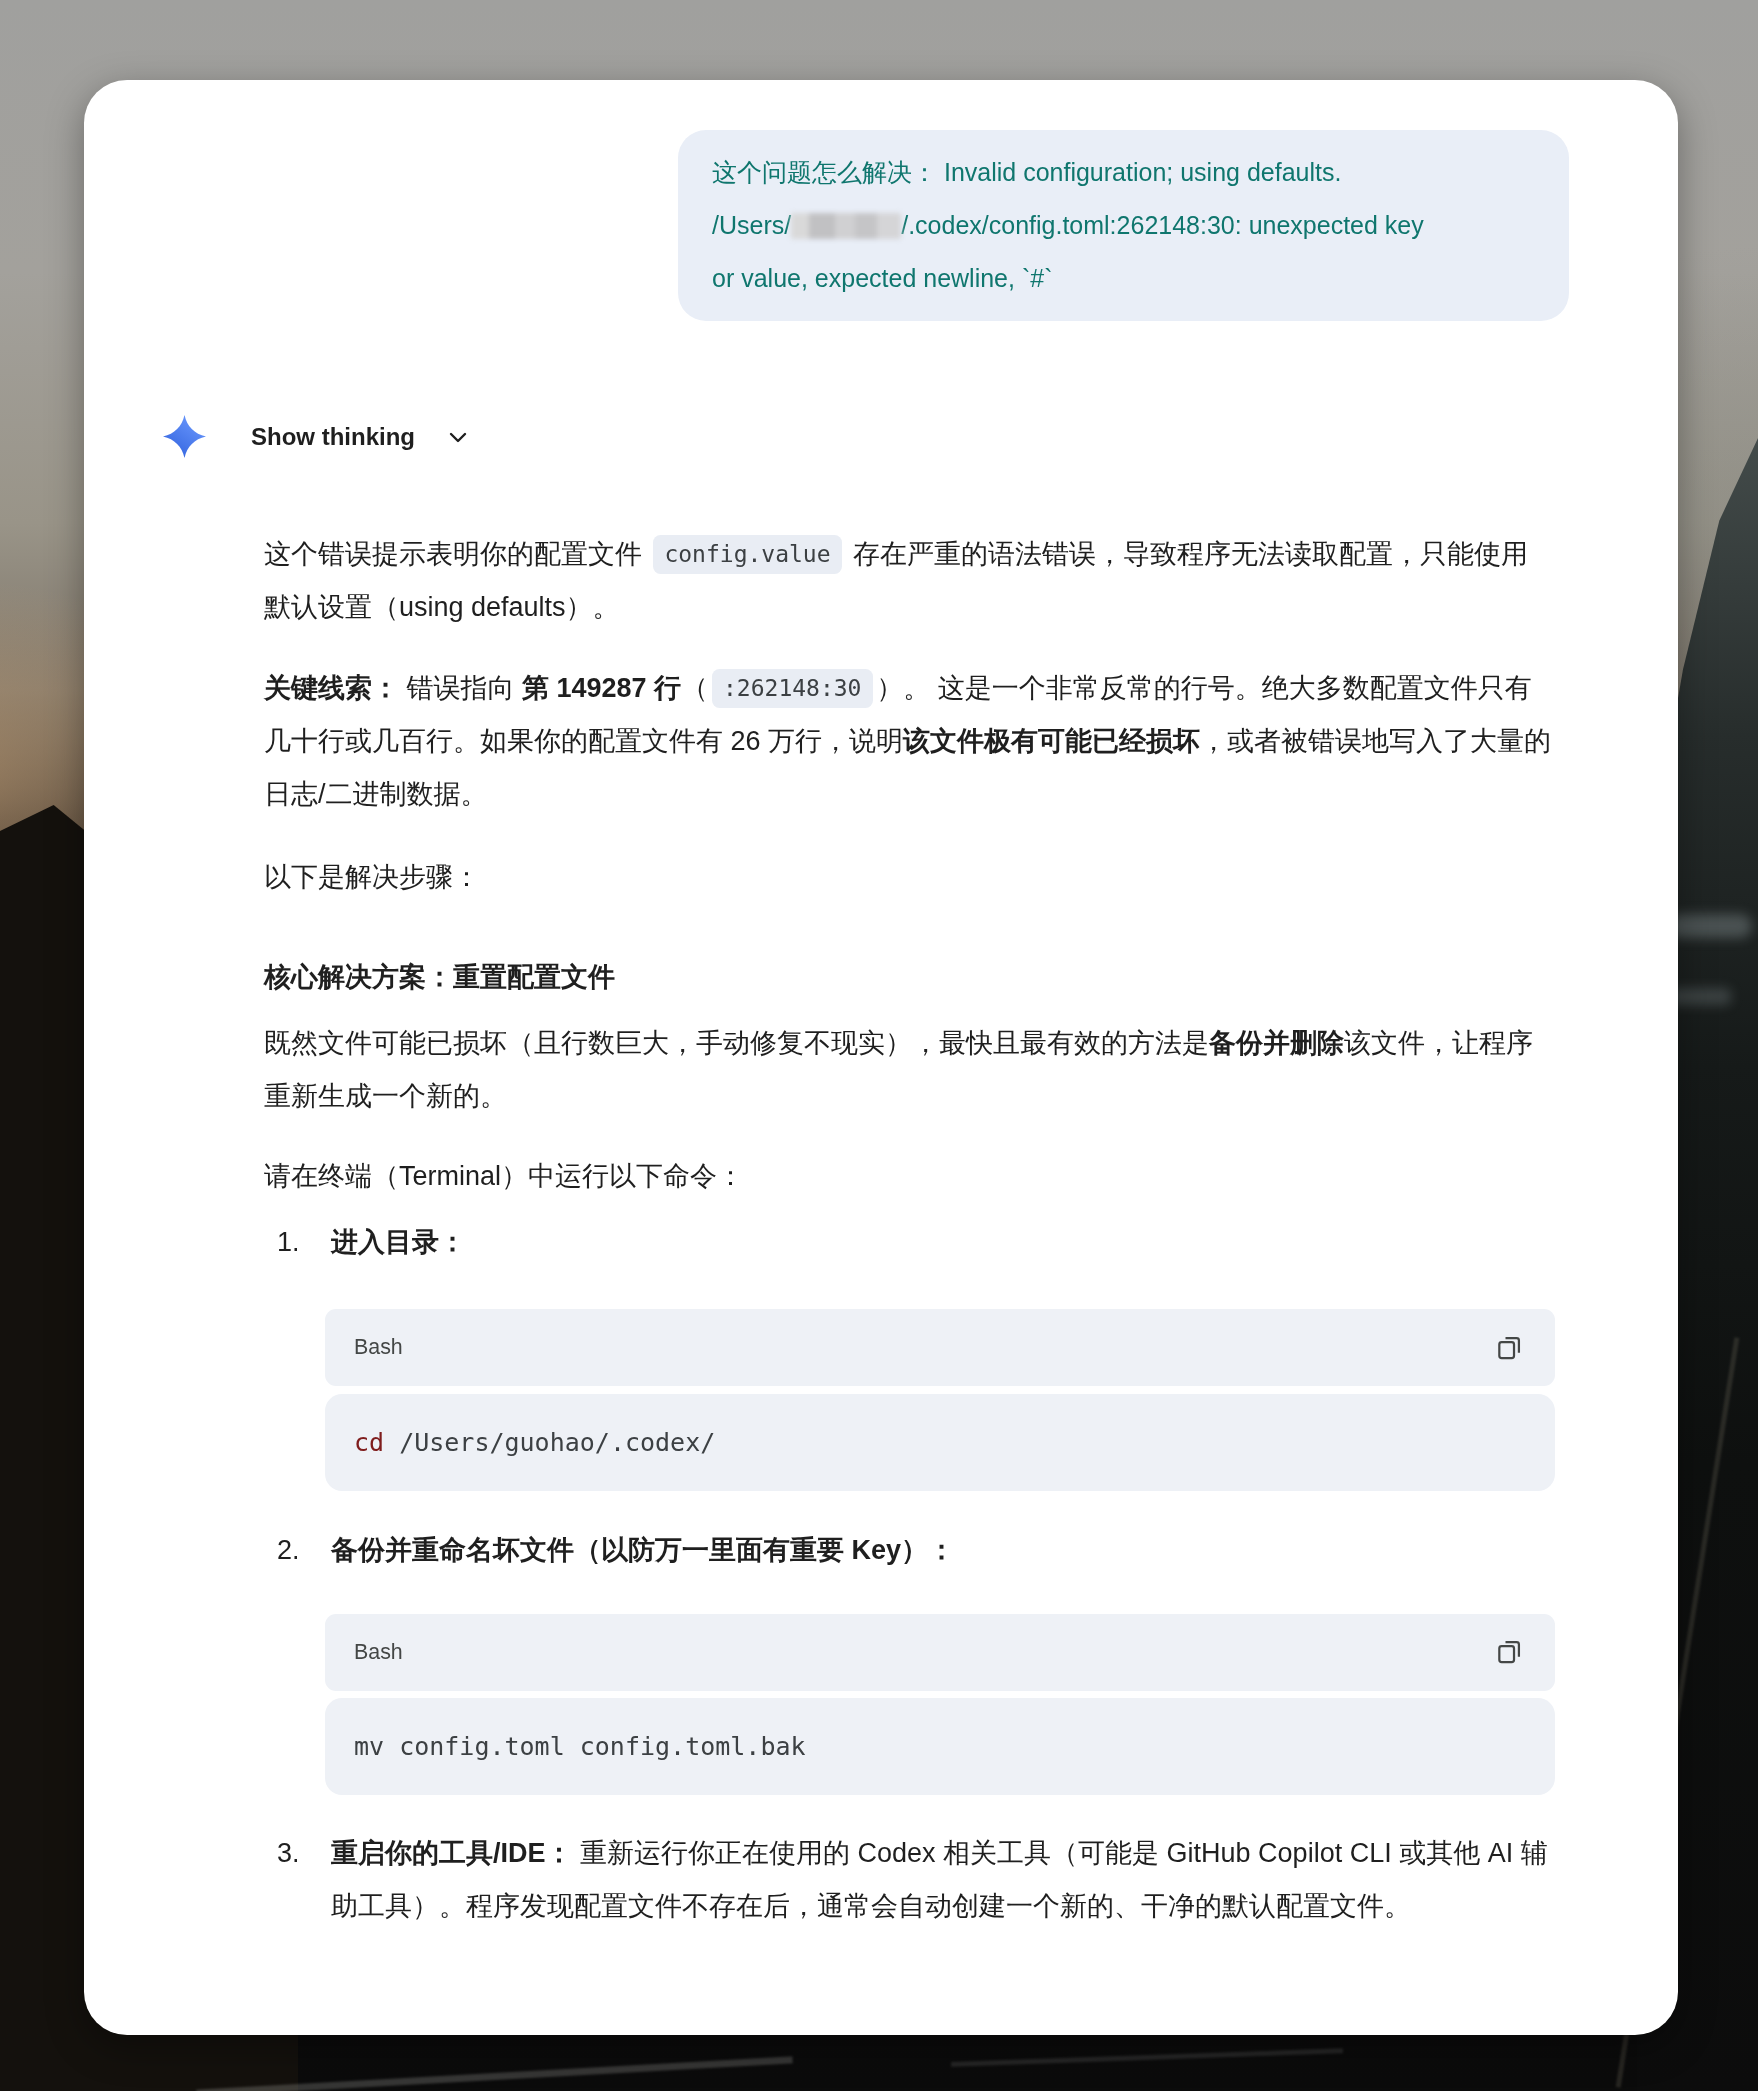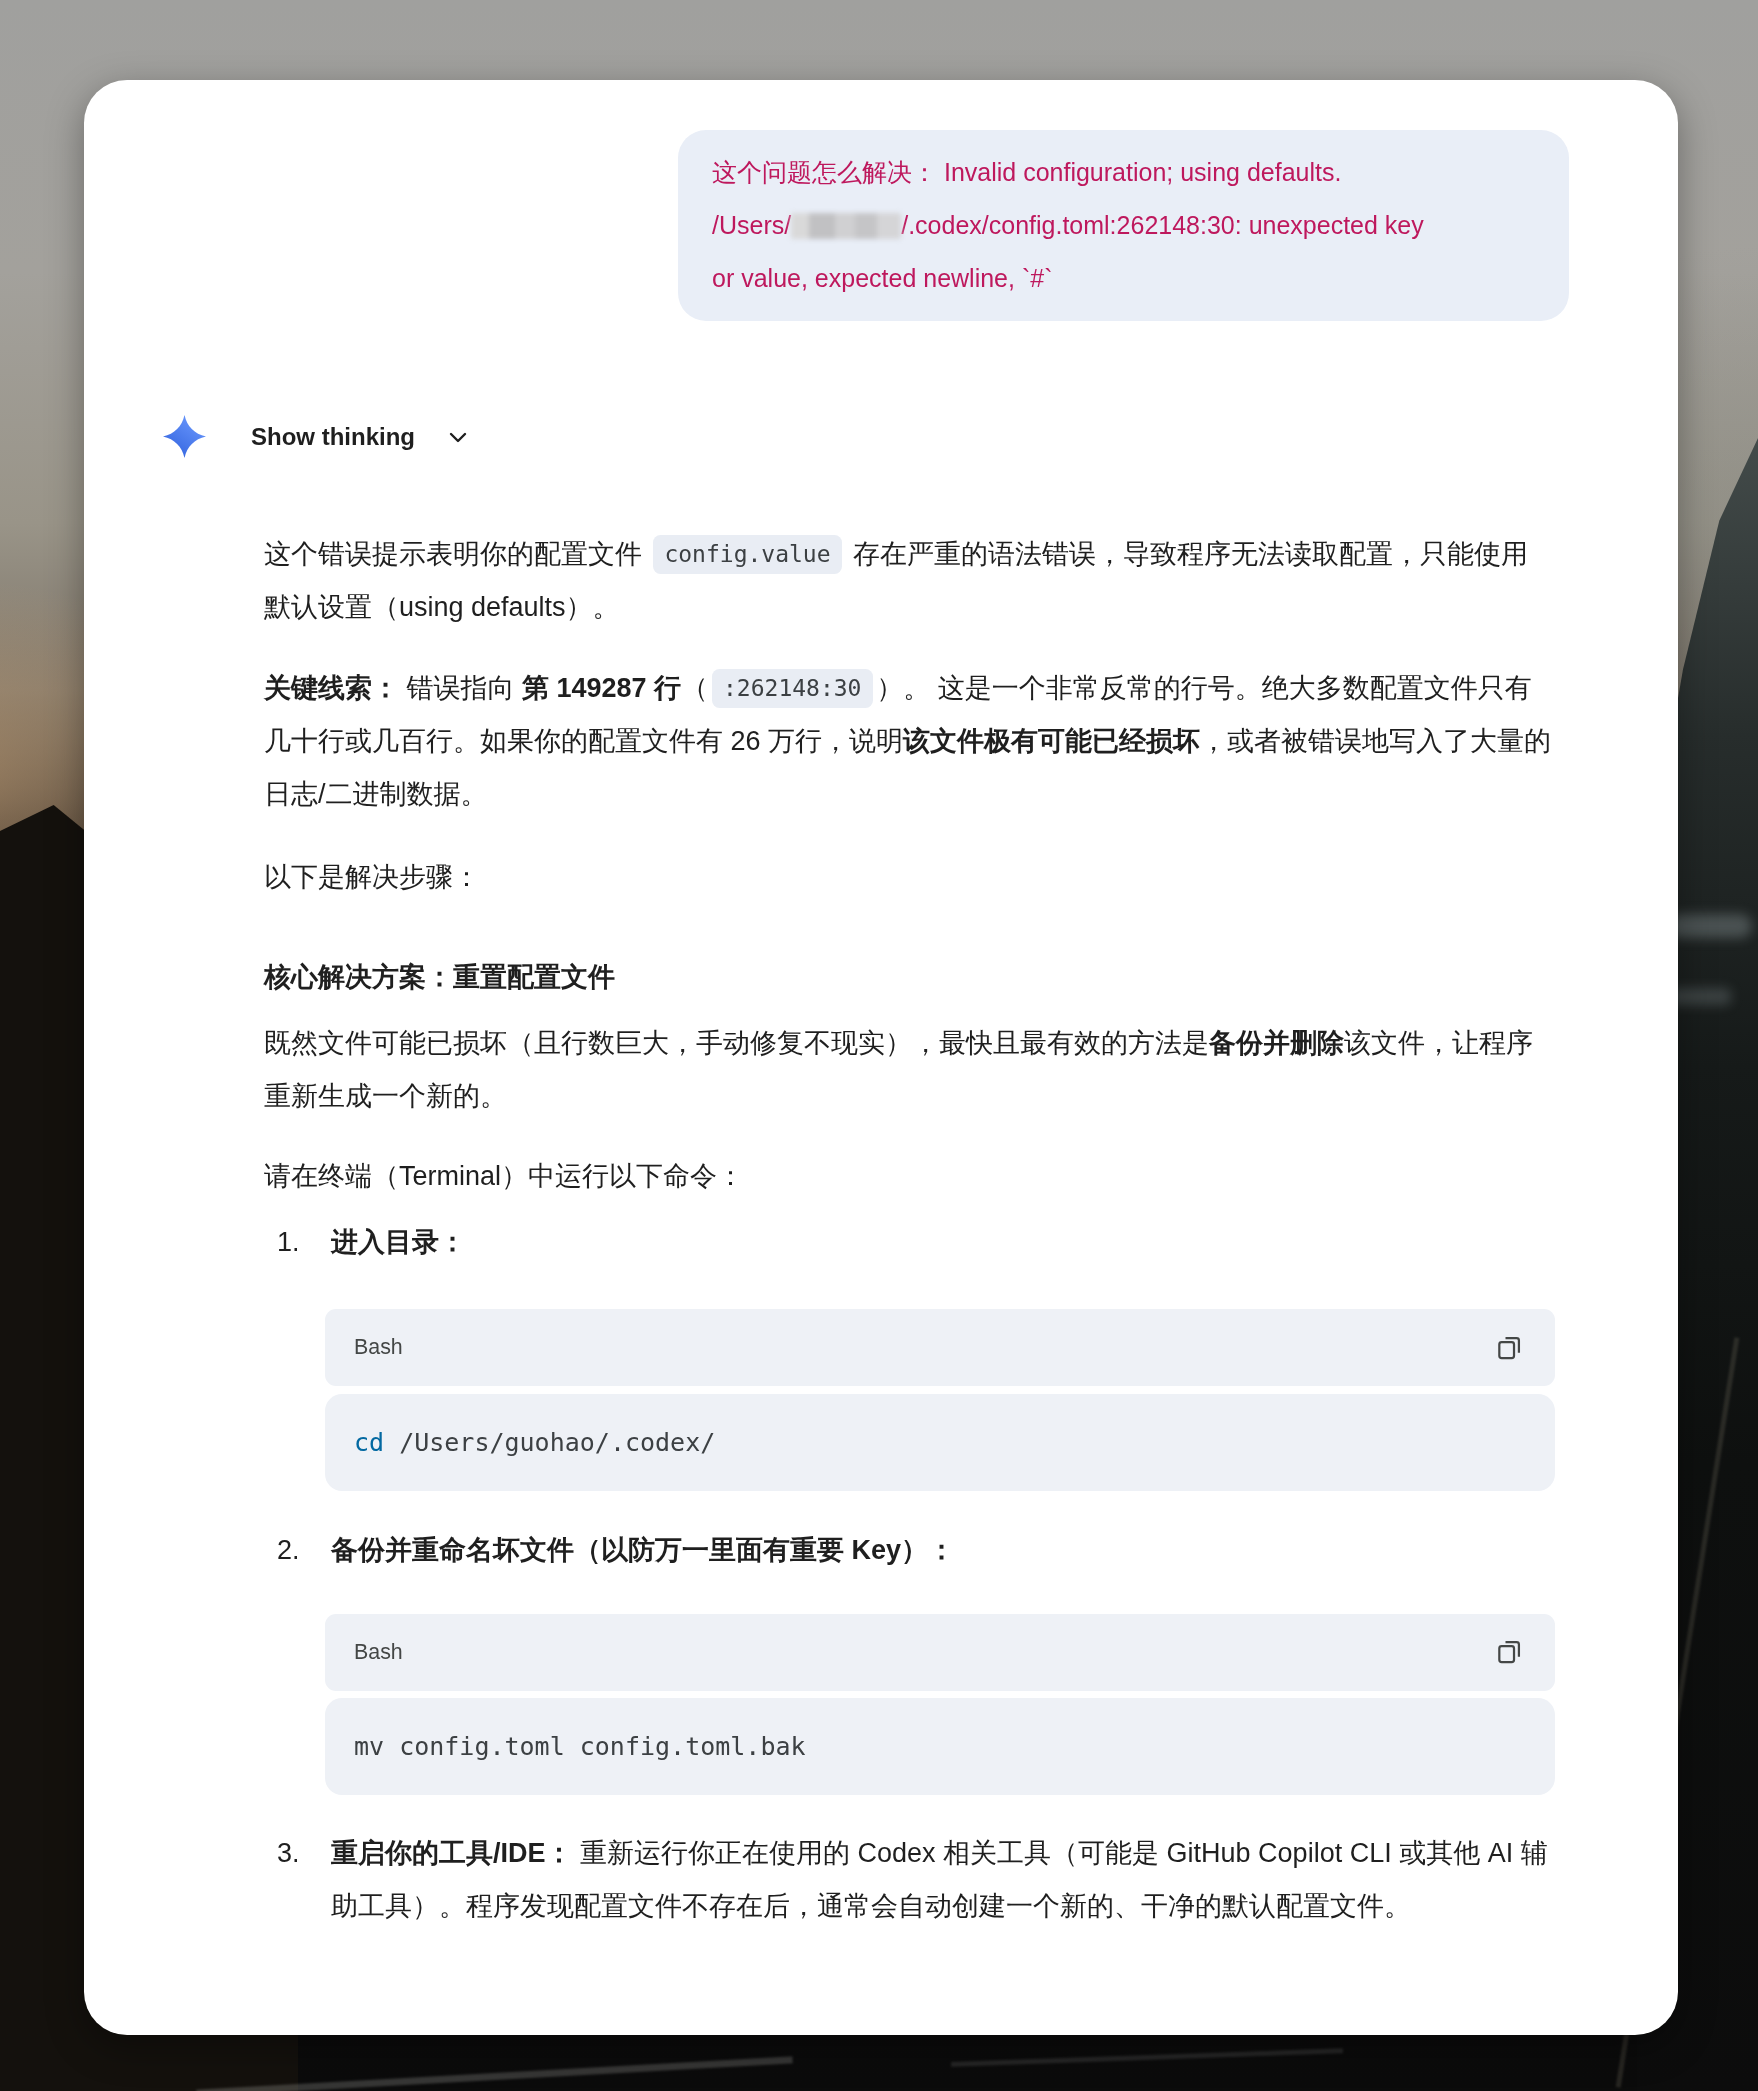--- a/index.html
+++ b/index.html
@@ -29,21 +29,21 @@
   .rail{position:absolute;right:78px;top:1333px;width:4.7px;height:759px;
         background:rgba(186,176,152,.16);transform:rotate(9deg);filter:blur(0.9px);}
 
   
   .card{position:absolute;left:84px;top:80px;width:1594px;height:1955px;background:#ffffff;
         border-radius:43px;box-shadow:0 11.2px 37px rgba(0,0,0,.35);}
   .card-inner{position:relative;width:100%;height:100%;box-sizing:border-box;padding-top:50px;}
 
   
   .user-bubble{box-sizing:border-box;width:891px;margin:0 109px 0 auto;background:#e9eef7;
-               border-radius:28px;padding:16px 34px;font-size:25px;line-height:53px;color:#be185d;}
+               border-radius:28px;padding:16px 34px;font-size:25px;line-height:53px;color:#0f766e;}
   .bubble-line{white-space:nowrap;}
   .redacted{display:inline-block;width:110px;height:26px;border-radius:1.9px;vertical-align:-4.7px;
             filter:blur(2.8px);
             background:linear-gradient(90deg,#d9d9d9 0 16%,#c1c1c3 16% 40%,#d0d0d2 40% 58%,
                         #c5c5c7 58% 78%,#d5d5d7 78% 100%);}
 
   
   .thinking-row{display:flex;align-items:center;margin:93px 0 0 79px;height:45px;}
   .sparkle{width:43px;height:43px;flex:0 0 auto;}
   .thinking-btn{display:flex;align-items:center;gap:31px;margin-left:45px;border:none;background:none;
@@ -73,21 +73,21 @@
   .code-block{margin:40px 0 0 61px;width:1230px;}
   .code-block.second{margin-top:37px;}
   .code-header{box-sizing:border-box;height:77px;background:#eef1f6;border-radius:11px;
                display:flex;align-items:center;padding:0 28px 0 29px;}
   .code-lang{font-size:21.4px;color:#444746;}
   .copy-btn{margin-left:auto;border:none;background:none;padding:3.7px;cursor:pointer;line-height:0;}
   .code-body{box-sizing:border-box;height:97px;margin-top:7.5px;background:#eef1f6;border-radius:17px;
              display:flex;align-items:center;padding:0 29px;
              font-family:"DejaVu Sans Mono","Liberation Mono",monospace;font-size:25px;color:#3c4043;
              white-space:pre;}
-  .code-body .seg-kw{color:#0369a1;}
+  .code-body .seg-kw{color:#7f1d1d;}
 </style>
 </head>
 <body>
 
 <div id="screen">
   <div class="bg"></div>
   <div class="mtn-left"></div>
   <div class="mtn-right"></div>
   <div class="snow1"></div>
   <div class="snow2"></div>

